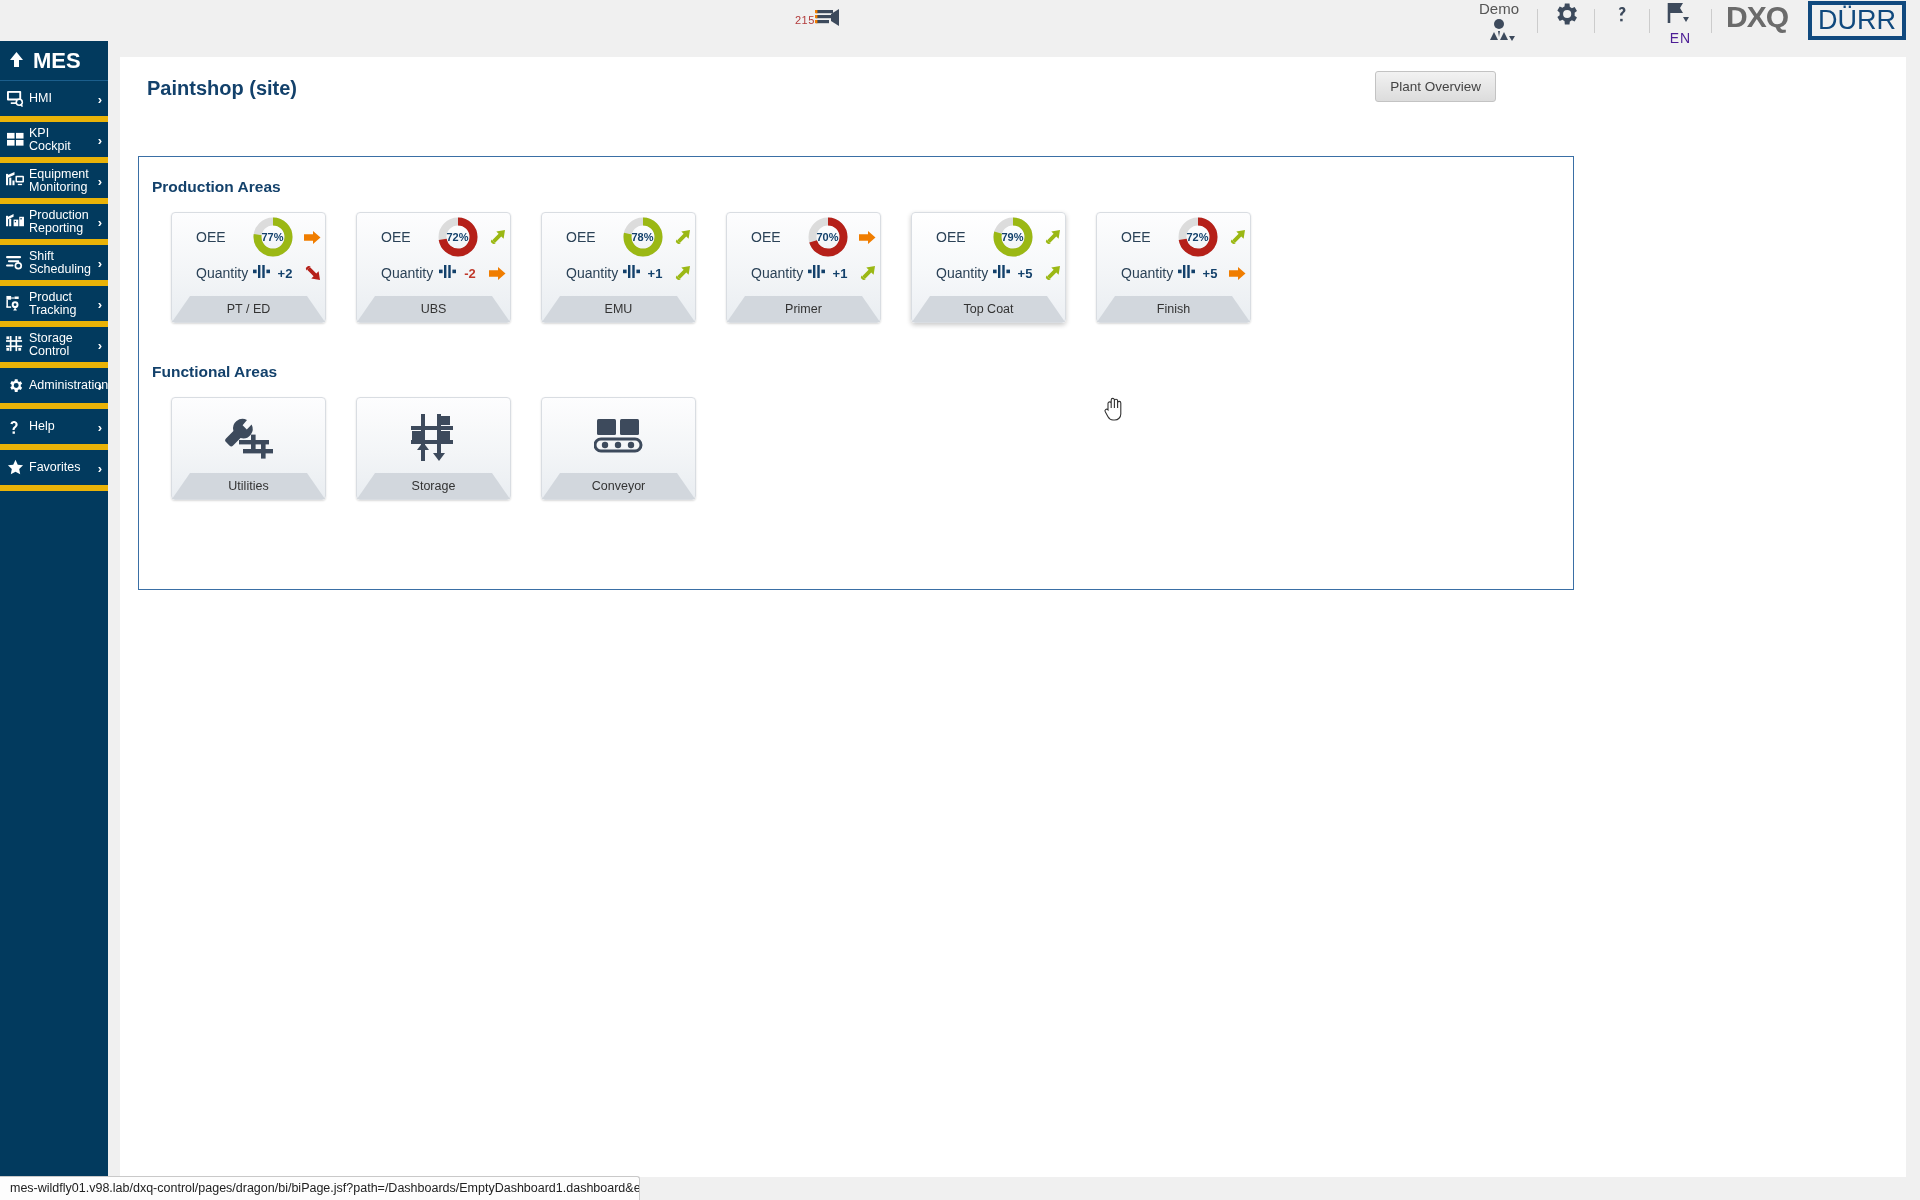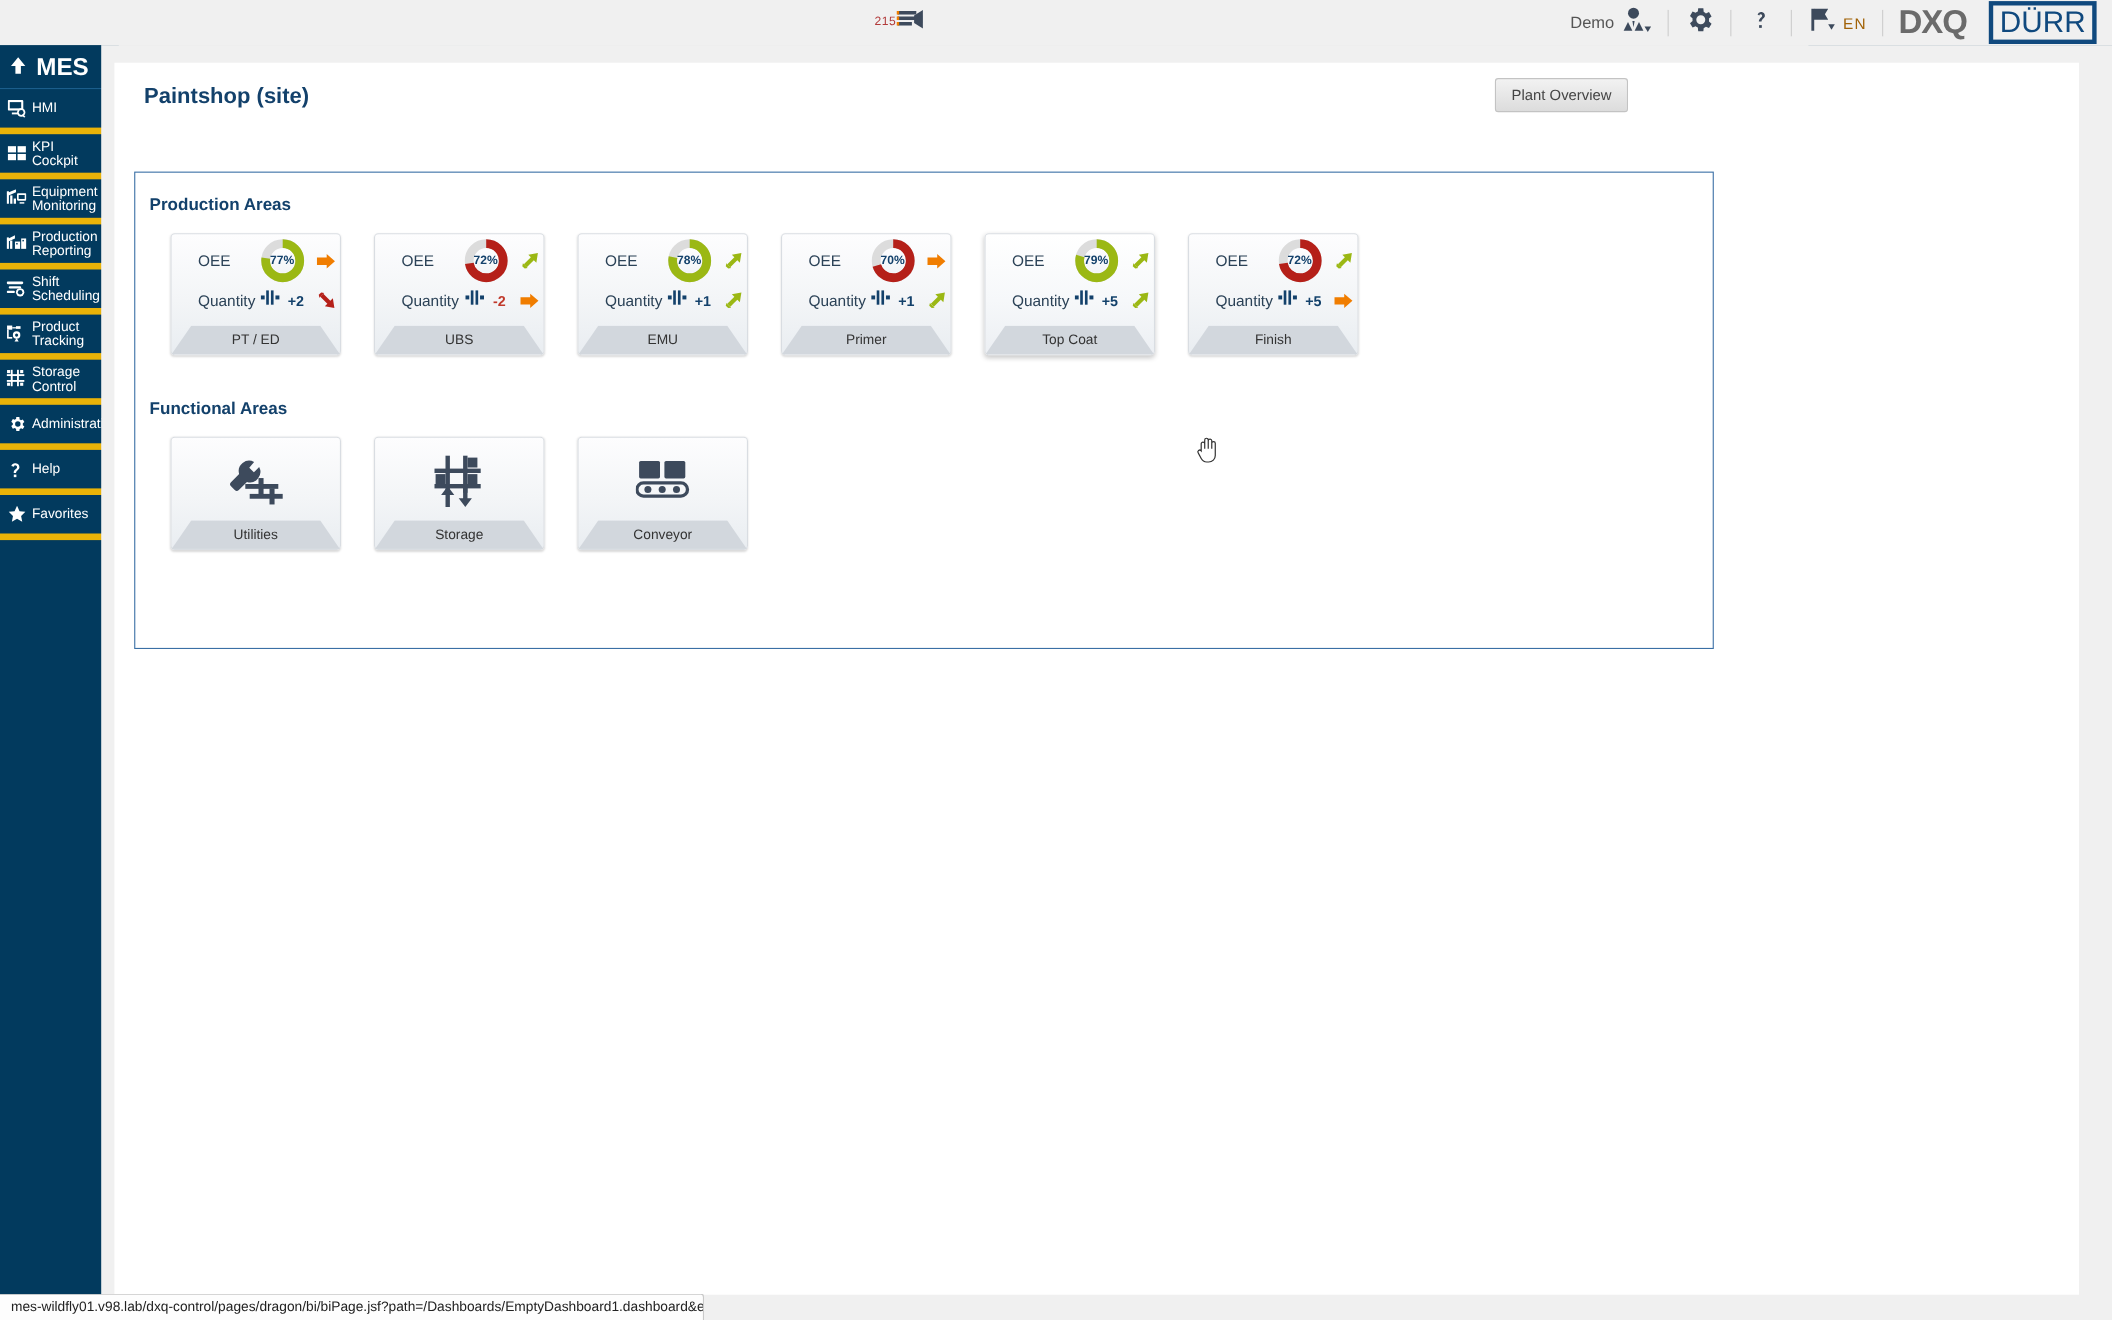--- a/index.html
+++ b/index.html
@@ -26,24 +26,25 @@
     letter-spacing: 0.5px;
   }
   #topbar-right {
     position: absolute; right: 0; top: 0; height: 41px;
     display: flex; align-items: center; gap: 0;
   }
   .tb-item {
     display: flex; align-items: center; 
     height: 41px; padding: 0 14px;
     color: #3b4a5a;
+    flex-direction: column;
   }
   .tb-sep { width: 1px; height: 24px; background: #ccc; }
   #demo-label { font-size: 15px; color: #555; padding-right: 4px; }
-  #lang-label { font-size: 14px; color: #a16207; letter-spacing: 1px; }
+  #lang-label { font-size: 14px; color: #4c1d95; letter-spacing: 1px; }
   #dxq-logo {
     font-size: 30px; font-weight: bold; color: #6b6b6b;
     letter-spacing: -1px; position: relative; font-family: "Liberation Sans", sans-serif;
   }
   #durr-logo {
     border: 4px solid #10497e; padding: 1px 6px 2px 6px;
     color: #10497e; font-size: 27px; font-weight: normal;
     letter-spacing: 0px; line-height: 28px;
     font-family: "Liberation Sans", sans-serif;
     margin-right: 14px; margin-left: 6px;
@@ -90,21 +91,21 @@
     display: flex; align-items: center; justify-content: center;
   }
   .nav-label { line-height: 13px; flex: 1; }
   .nav-chev {
     position: absolute; right: 6px; top: 50%; transform: translateY(-50%);
     font-size: 13px; font-weight: bold; color: #fff;
   }
 
   
   #content {
-    position: absolute; top: 41px; left: 92px;
+    position: absolute; top: 41px; left: 108px;
     width: 1552px; height: 1159px;
     background: #f0f0f0;
     padding-top: 16px;
   }
   #page-card {
     position: absolute; top: 16px; left: 12px;
     width: 1786px; height: 1120px;
     background: #ffffff;
   }
   #page-header {

